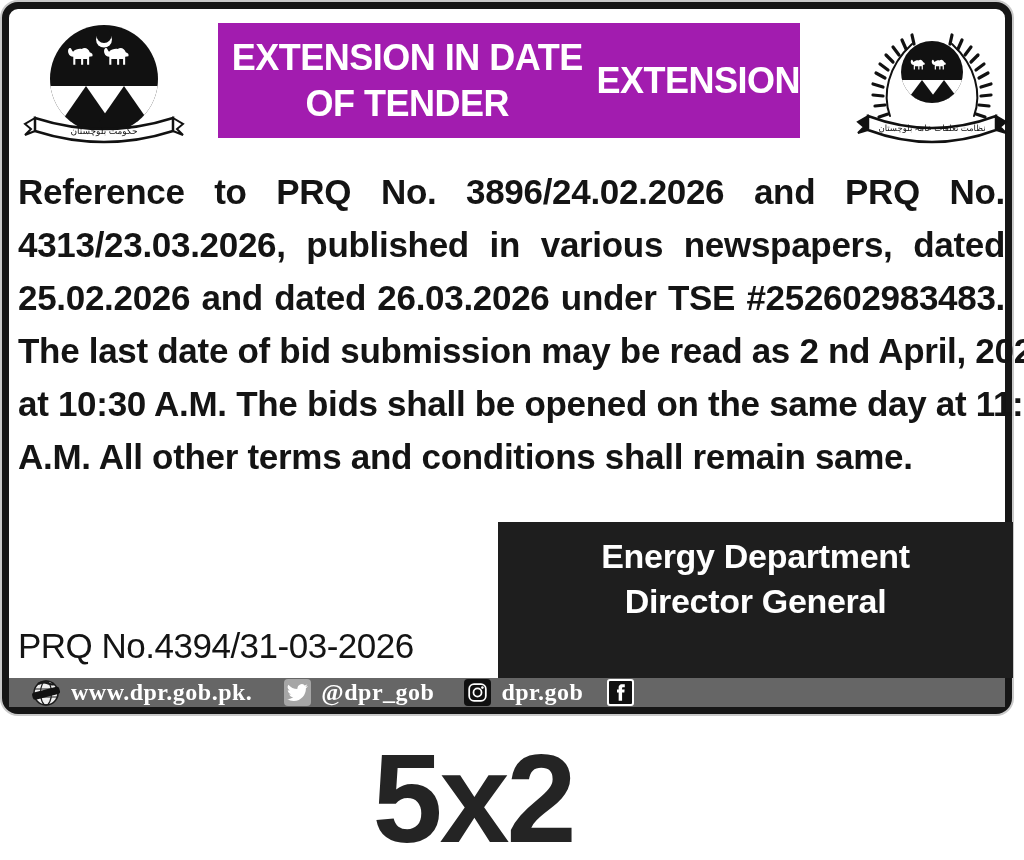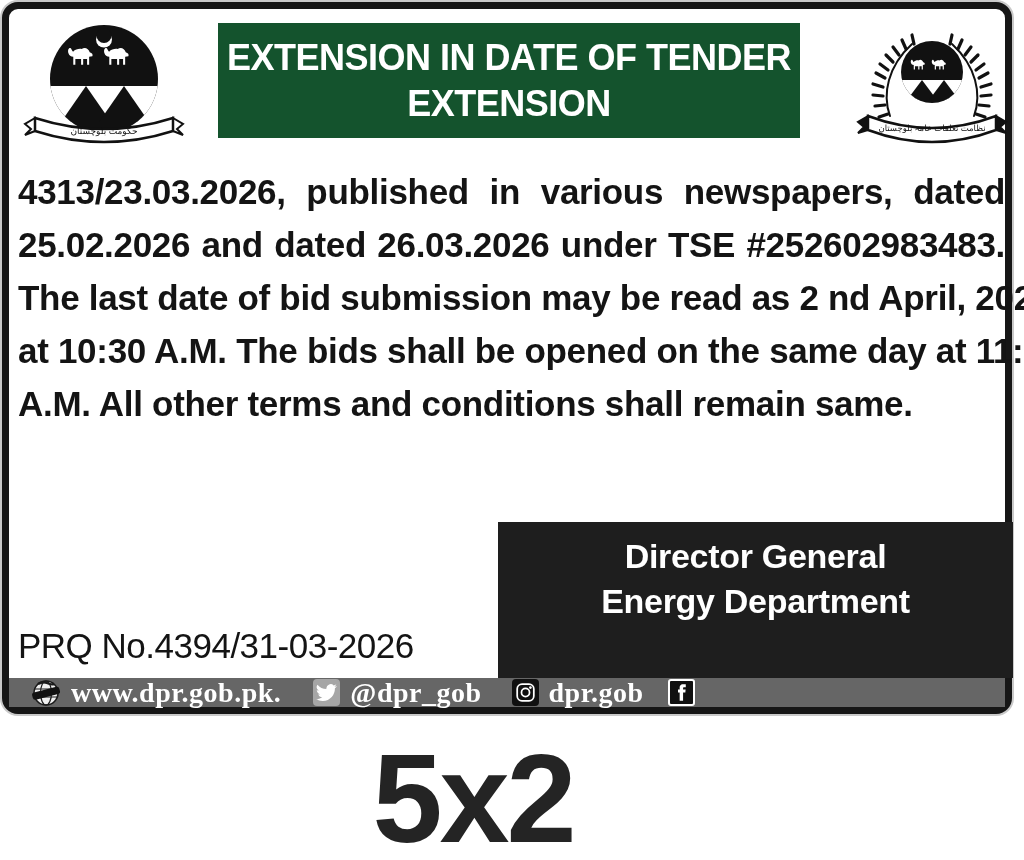--- a/index.html
+++ b/index.html
@@ -3,37 +3,37 @@
 <meta charset="utf-8">
 <style>
   html,body{margin:0;padding:0;background:#fff;}
   .stage{position:relative;width:1024px;height:860px;background:#fff;overflow:hidden;
          font-family:"Liberation Sans",sans-serif;}
   .ad-box{position:absolute;left:2px;top:2px;width:1010px;height:712px;box-sizing:border-box;
           border:7px solid #161616;border-radius:16px;background:#fff;box-shadow:0 0 0 2px #c9c9c9;}
   
   .logo-left{position:absolute;left:9px;top:13px;width:172px;height:132px;}
   .logo-right{position:absolute;left:843px;top:19px;width:160px;height:124px;}
-  .title-box{position:absolute;left:209px;top:14px;width:582px;height:115px;background:#14532d;
-             color:#fff;display:flex;flex-direction:column;justify-content:center;align-items:center;
+  .title-box{position:absolute;left:209px;top:14px;width:582px;height:115px;background:#a21caf;
+             color:#fff;display:flex;flex-direction:row;justify-content:center;align-items:center;
              font-weight:bold;font-size:36px;line-height:46px;letter-spacing:-0.5px;text-align:center;}
   
   .body-text{position:absolute;left:9px;top:156px;width:987px;color:#141414;font-weight:bold;
              font-size:35px;line-height:53px;letter-spacing:-0.3px;}
   .body-text .line{text-align:justify;text-align-last:justify;white-space:nowrap;}
   .body-text .line.last{text-align-last:left;}
   
   .sig-box{position:absolute;left:489px;top:513px;width:515px;height:156px;background:#1e1e1e;
            color:#fff;text-align:center;font-weight:bold;font-size:34px;line-height:45px;
            box-sizing:border-box;padding-top:12px;letter-spacing:-0.3px;}
   .prq{position:absolute;left:9px;top:617px;font-weight:normal;font-size:35px;color:#141414;letter-spacing:-0.5px;}
   
   .footer-bar{position:absolute;left:0;top:669px;width:996px;height:29px;background:#666;
               display:flex;align-items:center;color:#fff;font-family:"Liberation Serif",serif;
-              font-weight:bold;font-size:28px;letter-spacing:0.5px;}
+              font-weight:bold;font-size:24px;letter-spacing:0.5px;}
   .footer-bar .label{margin-left:10px;white-space:nowrap;}
   .icon-globe{margin-left:22px;width:30px;height:30px;flex:0 0 auto;}
   .tile{width:27px;height:27px;border-radius:4px;flex:0 0 auto;display:flex;align-items:center;justify-content:center;}
   .tile svg{width:21px;height:21px;}
   .tile.twitter{background:#a6a6a6;margin-left:32px;}
   .tile.instagram{background:#101010;margin-left:30px;}
   .tile.facebook{background:#101010;box-sizing:border-box;border:2px solid #fff;margin-left:24px;border-radius:3px;}
   
   .size-label{position:absolute;top:726px;left:0;width:946px;text-align:center;color:#242424;
               font-weight:bold;font-size:126px;letter-spacing:-3px;}
@@ -135,30 +135,31 @@
         <g>
           <path d="M16 88 L6 94 L12 99 L6 105 L16 102 Z" fill="#111" stroke="#111" stroke-width="2"></path>
           <path d="M144 88 L154 94 L148 99 L154 105 L144 102 Z" fill="#111" stroke="#111" stroke-width="2"></path>
           <path d="M16 88 Q80 112 144 88 L144 102 Q80 126 16 102 Z" fill="#fff" stroke="#111" stroke-width="2.5"></path>
           <text class="urdu" x="80" y="103" text-anchor="middle" font-size="8.5" fill="#111">نظامت تعلقات عامہ بلوچستان</text>
         </g>
       </svg>
     </div>
 
     <div class="body-text">
+      <div class="line">Reference to PRQ No. 3896/24.02.2026 and PRQ No.</div>
       <div class="line">4313/23.03.2026, published in various newspapers, dated</div>
       <div class="line">25.02.2026 and dated 26.03.2026 under TSE #252602983483.</div>
       <div class="line">The last date of bid submission may be read as 2 nd April, 2026</div>
       <div class="line">at 10:30 A.M. The bids shall be opened on the same day at 11:30</div>
       <div class="line last">A.M. All other terms and conditions shall remain same.</div>
     </div>
 
     <div class="sig-box">
+      <div>Energy Department</div>
       <div>Director General</div>
-      <div>Energy Department</div>
     </div>
 
     <div class="prq">PRQ No.4394/31-03-2026</div>
 
     <div class="footer-bar">
       <svg class="icon-globe" viewBox="0 0 30 30">
         <circle cx="15" cy="15" r="12" fill="#efefef" stroke="#1a1a1a" stroke-width="1.6"></circle>
         <ellipse cx="15" cy="15" rx="5.5" ry="12" fill="none" stroke="#1a1a1a" stroke-width="1.2"></ellipse>
         <path d="M4 11 H26 M4 19 H26" stroke="#1a1a1a" stroke-width="1.2" fill="none"></path>
         <path d="M7 6 q5 -3 9 -1 q4 2 7 1" stroke="#1a1a1a" stroke-width="2.4" fill="none"></path>

